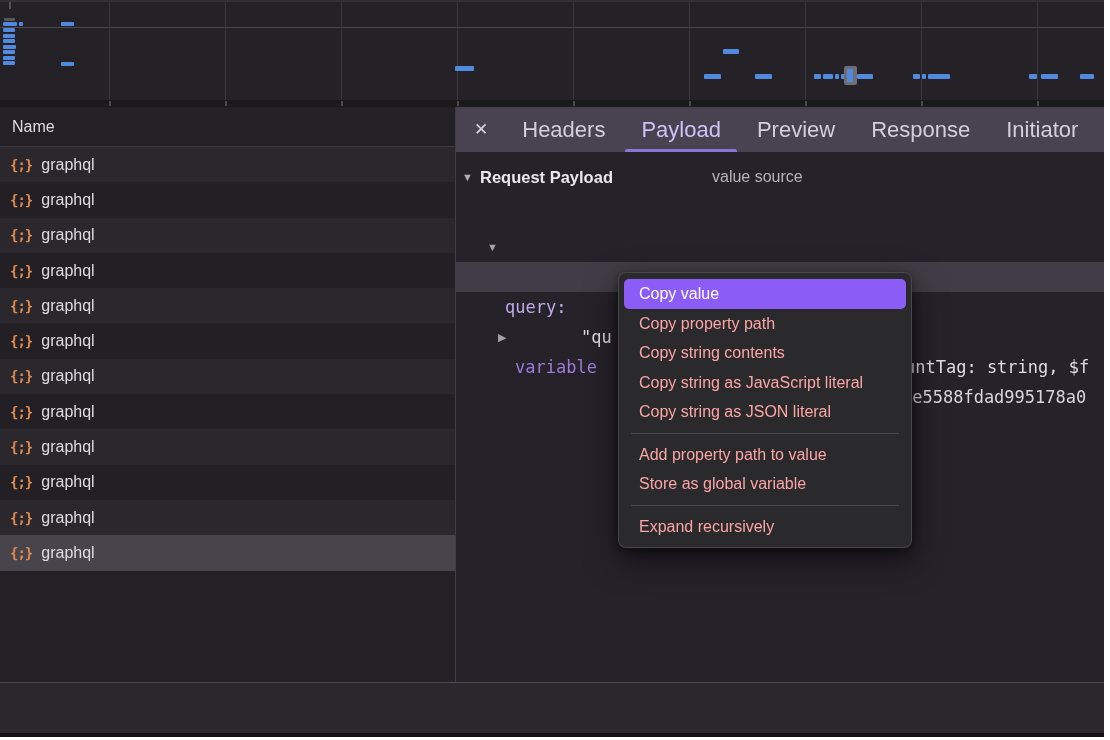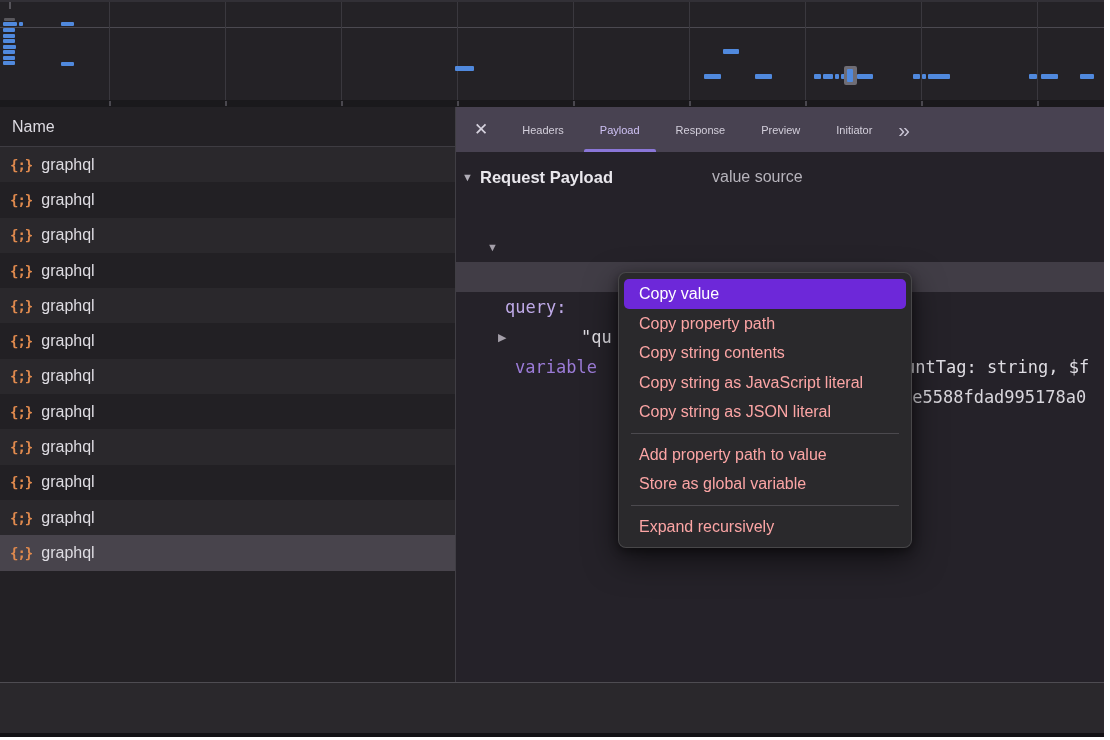--- a/index.html
+++ b/index.html
@@ -31,21 +31,21 @@
          letter-spacing:-1px;margin-right:9px;}
   .nlabel{color:#dedce2;font-size:16px;}
 
   .v-divider{position:absolute;left:455px;top:107px;width:1px;height:626px;background:#403e44;}
 
   
   .right-panel{position:absolute;left:456px;top:107px;width:648px;height:575px;background:#252229;overflow:hidden;}
   .tabbar{position:absolute;left:0;top:0;width:648px;height:45px;background:#484251;display:flex;align-items:stretch;}
   .closebtn{align-self:center;margin:0 16px 0 18px;color:#d6d2de;font-size:17px;cursor:default;}
   .tabs-holder{display:flex;align-items:stretch;}
-  .tab{position:relative;display:flex;align-items:center;padding:0 18px;color:#d3cfdb;font-size:11px;}
+  .tab{position:relative;display:flex;align-items:center;padding:0 18px;color:#d3cfdb;font-size:22px;}
   .tab.active{color:#cfc2f5;}
   .tab.active::after{content:"";position:absolute;left:2px;right:2px;bottom:0;height:3px;
                      background:#8a76d8;border-radius:2px 2px 0 0;}
   .overflowbtn{align-self:center;margin-left:8px;color:#c9c4d4;font-size:21px;}
 
   .payload{position:absolute;left:0;top:45px;width:648px;height:530px;background:#252229;}
   .p-header{position:absolute;left:0;top:10px;height:30px;width:648px;line-height:30px;}
   .p-tri{position:absolute;left:6px;color:#b0adb6;font-size:11px;}
   .p-title{position:absolute;left:24px;color:#e9e7ec;font-size:16.5px;font-weight:bold;}
   .view-src{position:absolute;left:256px;color:#b6b3bb;font-size:16px;}
@@ -66,21 +66,21 @@
   
   .h-divider{position:absolute;left:0;top:682px;width:1104px;height:1px;background:#4e4c52;}
   .bottom-band{position:absolute;left:0;top:683px;width:1104px;height:50px;background:#2a282c;}
   .black-bar{position:absolute;left:0;top:733px;width:1104px;height:4px;background:#121114;}
 
   
   .ctx-menu{position:absolute;left:618px;top:272px;width:294px;background:#2a292c;
             border:1px solid rgba(255,255,255,0.14);border-radius:8px;padding:6px 0;
             box-shadow:0 12px 32px rgba(0,0,0,0.55),0 3px 10px rgba(0,0,0,0.4);z-index:50;box-sizing:border-box;}
   .mitem{height:29.5px;line-height:29.5px;padding-left:20px;color:#fca5a5;font-size:16px;white-space:nowrap;}
-  .mitem.hl{background:#6d28d9;margin:0 5px;border-radius:5px;padding-left:15px;color:#ffffff;}
+  .mitem.hl{background:#8b5cf6;margin:0 5px;border-radius:5px;padding-left:15px;color:#ffffff;}
   .msep{height:1px;background:#4b494e;margin:6px 12px;}
 </style>
 </head>
 <body>
 
 <div class="stage">
   <div class="content">
 
     <div class="overview">
       <div class="ov-hline"></div>
@@ -193,22 +193,22 @@
     </div>
 
     <div class="v-divider"></div>
 
     <div class="right-panel">
       <div class="tabbar">
         <div class="closebtn">✕</div>
         <div class="tabs-holder">
             <div class="tab">Headers</div>
             <div class="tab active">Payload</div>
+            <div class="tab">Preview</div>
             <div class="tab">Response</div>
-            <div class="tab">Preview</div>
             <div class="tab">Initiator</div>
           </div>
         <div class="overflowbtn">»</div>
       </div>
 
       <div class="payload">
         <div class="p-header">
           <span class="p-tri">▼</span>
           <span class="p-title">Request Payload</span>
           <span class="view-src">value source</span>

